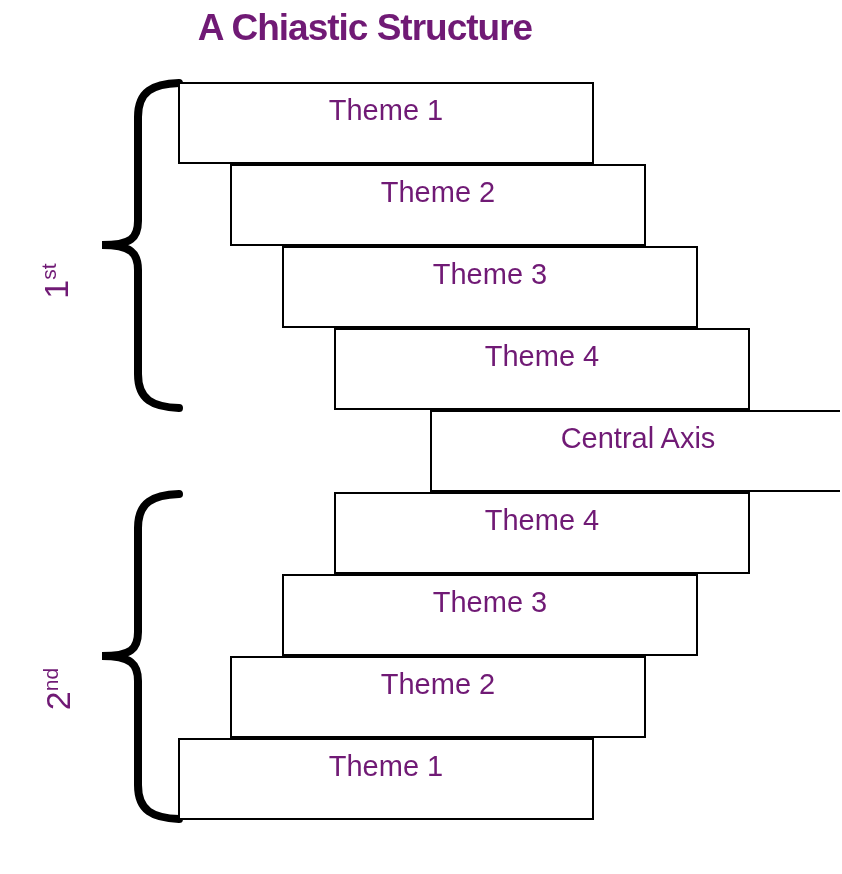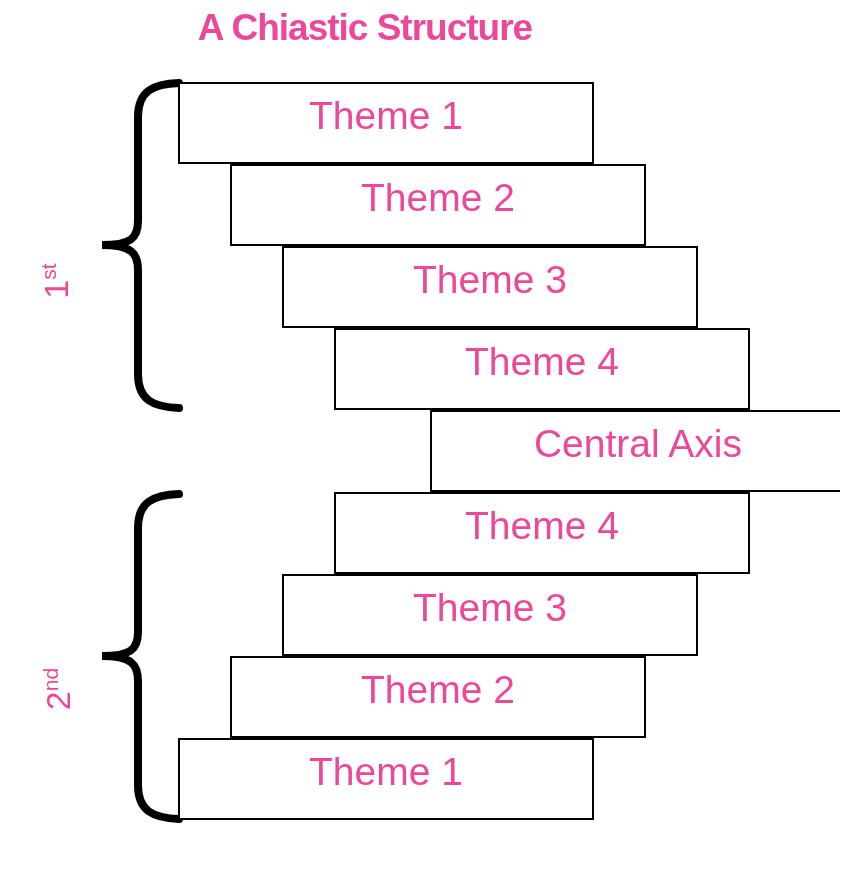--- a/index.html
+++ b/index.html
@@ -6,21 +6,21 @@
     margin: 0;
     padding: 0;
     background: #ffffff;
   }
   .canvas {
     position: relative;
     width: 840px;
     height: 874px;
     background: #ffffff;
     font-family: "Liberation Sans", sans-serif;
-    color: #ec4899;
+    color: #701a75;
     overflow: hidden;
   }
   .title {
     position: absolute;
     left: 150px;
     top: 4px;
     width: 430px;
     text-align: center;
     font-size: 37px;
     font-weight: 700;
@@ -29,21 +29,21 @@
     white-space: nowrap;
   }
   .box {
     position: absolute;
     width: 416px;
     height: 82px;
     box-sizing: border-box;
     background: #ffffff;
     border: 2.5px solid #000000;
     text-align: center;
-    font-size: 39px;
+    font-size: 29px;
     line-height: 1.15;
     padding-top: 10px;
   }
   .b1 { left: 178px; top:  82px; }
   .b2 { left: 230px; top: 164px; }
   .b3 { left: 282px; top: 246px; }
   .b4 { left: 334px; top: 328px; }
   .b5 { left: 386px; top: 410px; margin-left: 44px; }
   .b6 { left: 334px; top: 492px; }
   .b7 { left: 282px; top: 574px; }

